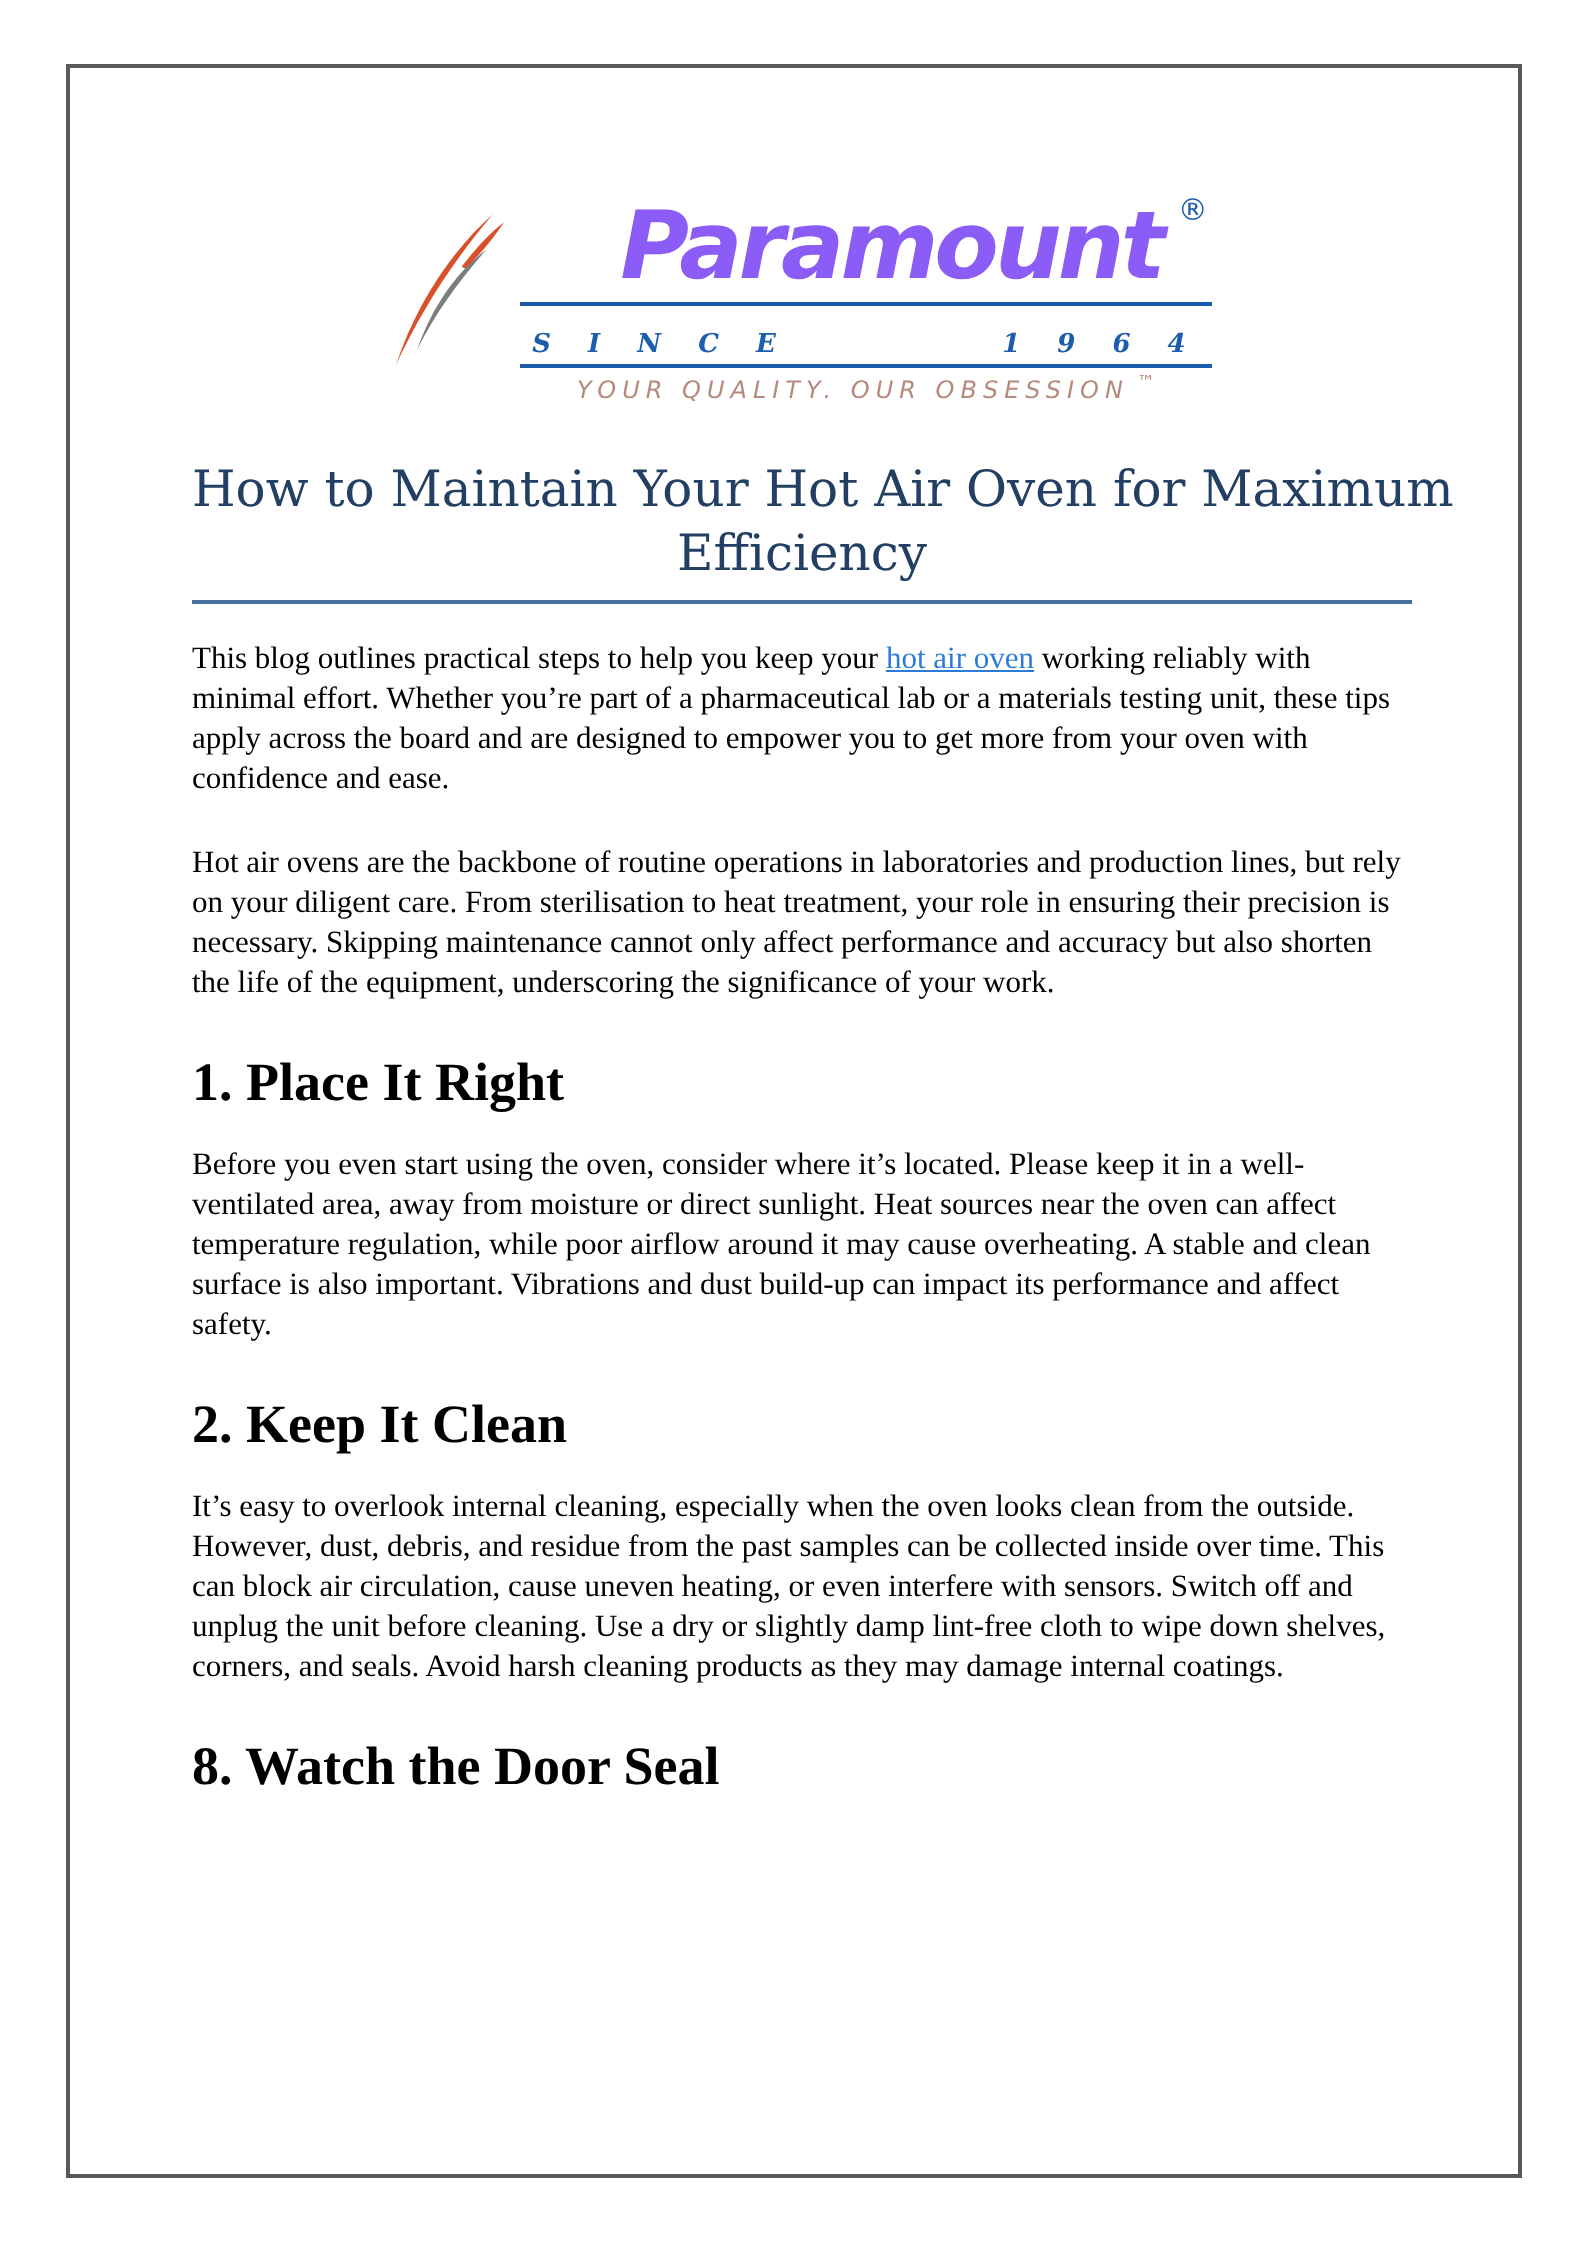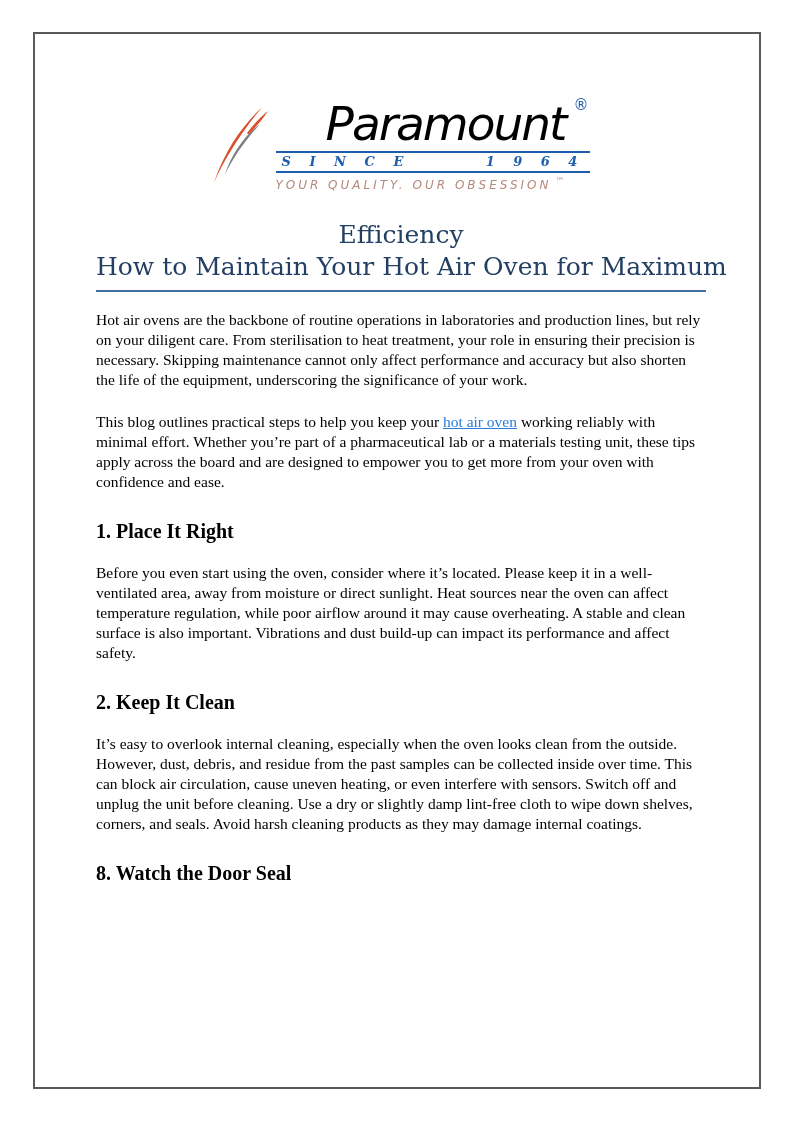--- a/index.html
+++ b/index.html
@@ -29,42 +29,42 @@
   }
   .swoosh { width: 58px; height: 86px; flex: 0 0 auto; margin-top: 2px; }
   .logo-text { display: flex; flex-direction: column; }
   .brand-row {
     display: flex; align-items: flex-start;
     border-bottom: 2px solid #1d5dad;
     padding: 0 2px 1px 2px;
   }
   .brand {
     font-family: "DejaVu Sans", sans-serif;
-    font-style: italic; font-weight: normal;
+    font-style: italic; font-weight: bold;
     font-size: 47px; line-height: 52px;
-    color: #000000; letter-spacing: -2px; margin-left: 48px;
+    color: #8b5cf6; letter-spacing: -2px; margin-left: 48px;
   }
   .reg-mark {
     font-family: "DejaVu Sans", sans-serif;
     font-size: 15px; color: #1d5dad;
     margin-left: 8px; margin-top: -2px;
   }
   .since-row {
     display: flex; justify-content: space-between;
     border-bottom: 2px solid #1d5dad;
-    padding: 1px 6px 2px 6px;
+    padding: 12px 6px 2px 6px;
     font-family: "DejaVu Serif", serif;
     font-style: italic; font-weight: bold;
     font-size: 13px; color: #1d5dad;
     letter-spacing: 7px;
     text-align: center;
   }
   .tagline-row {
     margin-top: 3px;
-    text-align: left;
+    text-align: center;
     font-family: "DejaVu Sans", sans-serif;
     font-style: italic;
     font-size: 12px; color: #b5897c;
     letter-spacing: 3px;
     white-space: nowrap;
   }
   .tm-mark { font-size: 9px; vertical-align: super; margin-left: 4px; letter-spacing: 0; }
 
   
   .article-title {
@@ -86,21 +86,21 @@
   
   .body-copy { margin-top: 18px; }
   .body-copy p {
     font-size: 15.5px;
     line-height: 20px;
     margin: 0 0 22px 0;
   }
   .section-heading {
     font-family: "Liberation Serif", serif;
     font-weight: bold;
-    font-size: 20px; line-height: 34px;
+    font-size: 27px; line-height: 34px;
     margin: 22px 0 15px 0;
     color: #000;
   }
   a.inline-link {
     color: #2b7cd8;
     text-decoration: underline;
     cursor: pointer;
   }
 </style>
 </head>
@@ -125,30 +125,30 @@
         <span>S I N C E</span>
         <span>1 9 6 4</span>
       </div>
       <div class="tagline-row">
         <span>YOUR QUALITY. OUR OBSESSION</span><span class="tm-mark">™</span>
       </div>
     </div>
   </div>
 
   <h1 class="article-title">
+    <span class="title-line">How to Maintain Your Hot Air Oven for Maximum</span>
     <span class="title-line">Efficiency</span>
-    <span class="title-line">How to Maintain Your Hot Air Oven for Maximum</span>
   </h1>
   <div class="title-rule"></div>
 
   <div class="body-copy">
 
+    <p><span>This blog outlines practical steps to help you keep your </span><a class="inline-link">hot air oven</a><span> working reliably with minimal effort. Whether you’re part of a pharmaceutical lab or a materials testing unit, these tips apply across the board and are designed to empower you to get more from your oven with confidence and ease.</span></p>
+
     <p>Hot air ovens are the backbone of routine operations in laboratories and production lines, but rely on your diligent care. From sterilisation to heat treatment, your role in ensuring their precision is necessary. Skipping maintenance cannot only affect performance and accuracy but also shorten the life of the equipment, underscoring the significance of your work.</p>
-
-    <p><span>This blog outlines practical steps to help you keep your </span><a class="inline-link">hot air oven</a><span> working reliably with minimal effort. Whether you’re part of a pharmaceutical lab or a materials testing unit, these tips apply across the board and are designed to empower you to get more from your oven with confidence and ease.</span></p>
 
     <h2 class="section-heading">1. Place It Right</h2>
     <p>Before you even start using the oven, consider where it’s located. Please keep it in a well-ventilated area, away from moisture or direct sunlight. Heat sources near the oven can affect temperature regulation, while poor airflow around it may cause overheating. A stable and clean surface is also important. Vibrations and dust build-up can impact its performance and affect safety.</p>
 
     <h2 class="section-heading">2. Keep It Clean</h2>
     <p>It’s easy to overlook internal cleaning, especially when the oven looks clean from the outside. However, dust, debris, and residue from the past samples can be collected inside over time. This can block air circulation, cause uneven heating, or even interfere with sensors. Switch off and unplug the unit before cleaning. Use a dry or slightly damp lint-free cloth to wipe down shelves, corners, and seals. Avoid harsh cleaning products as they may damage internal coatings.</p>
 
     <h2 class="section-heading">8. Watch the Door Seal</h2>
 
   </div>

